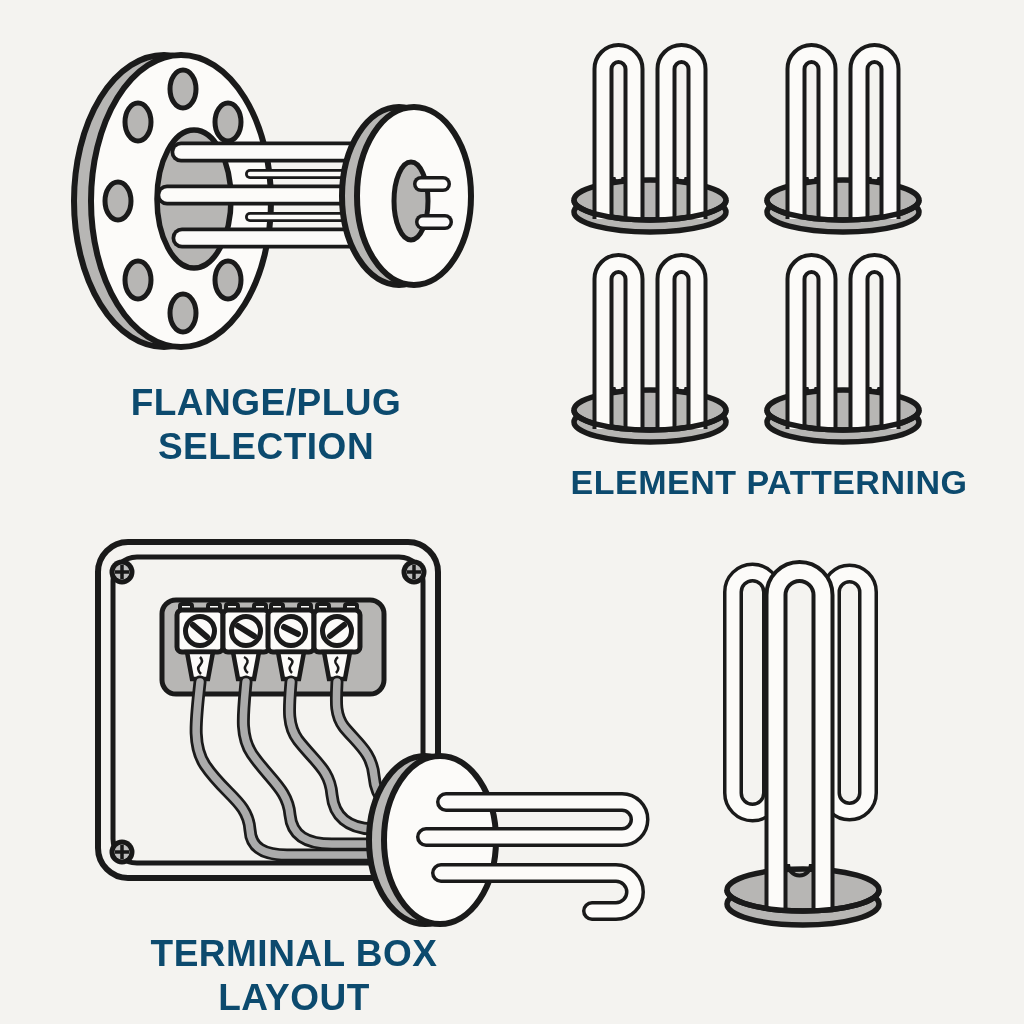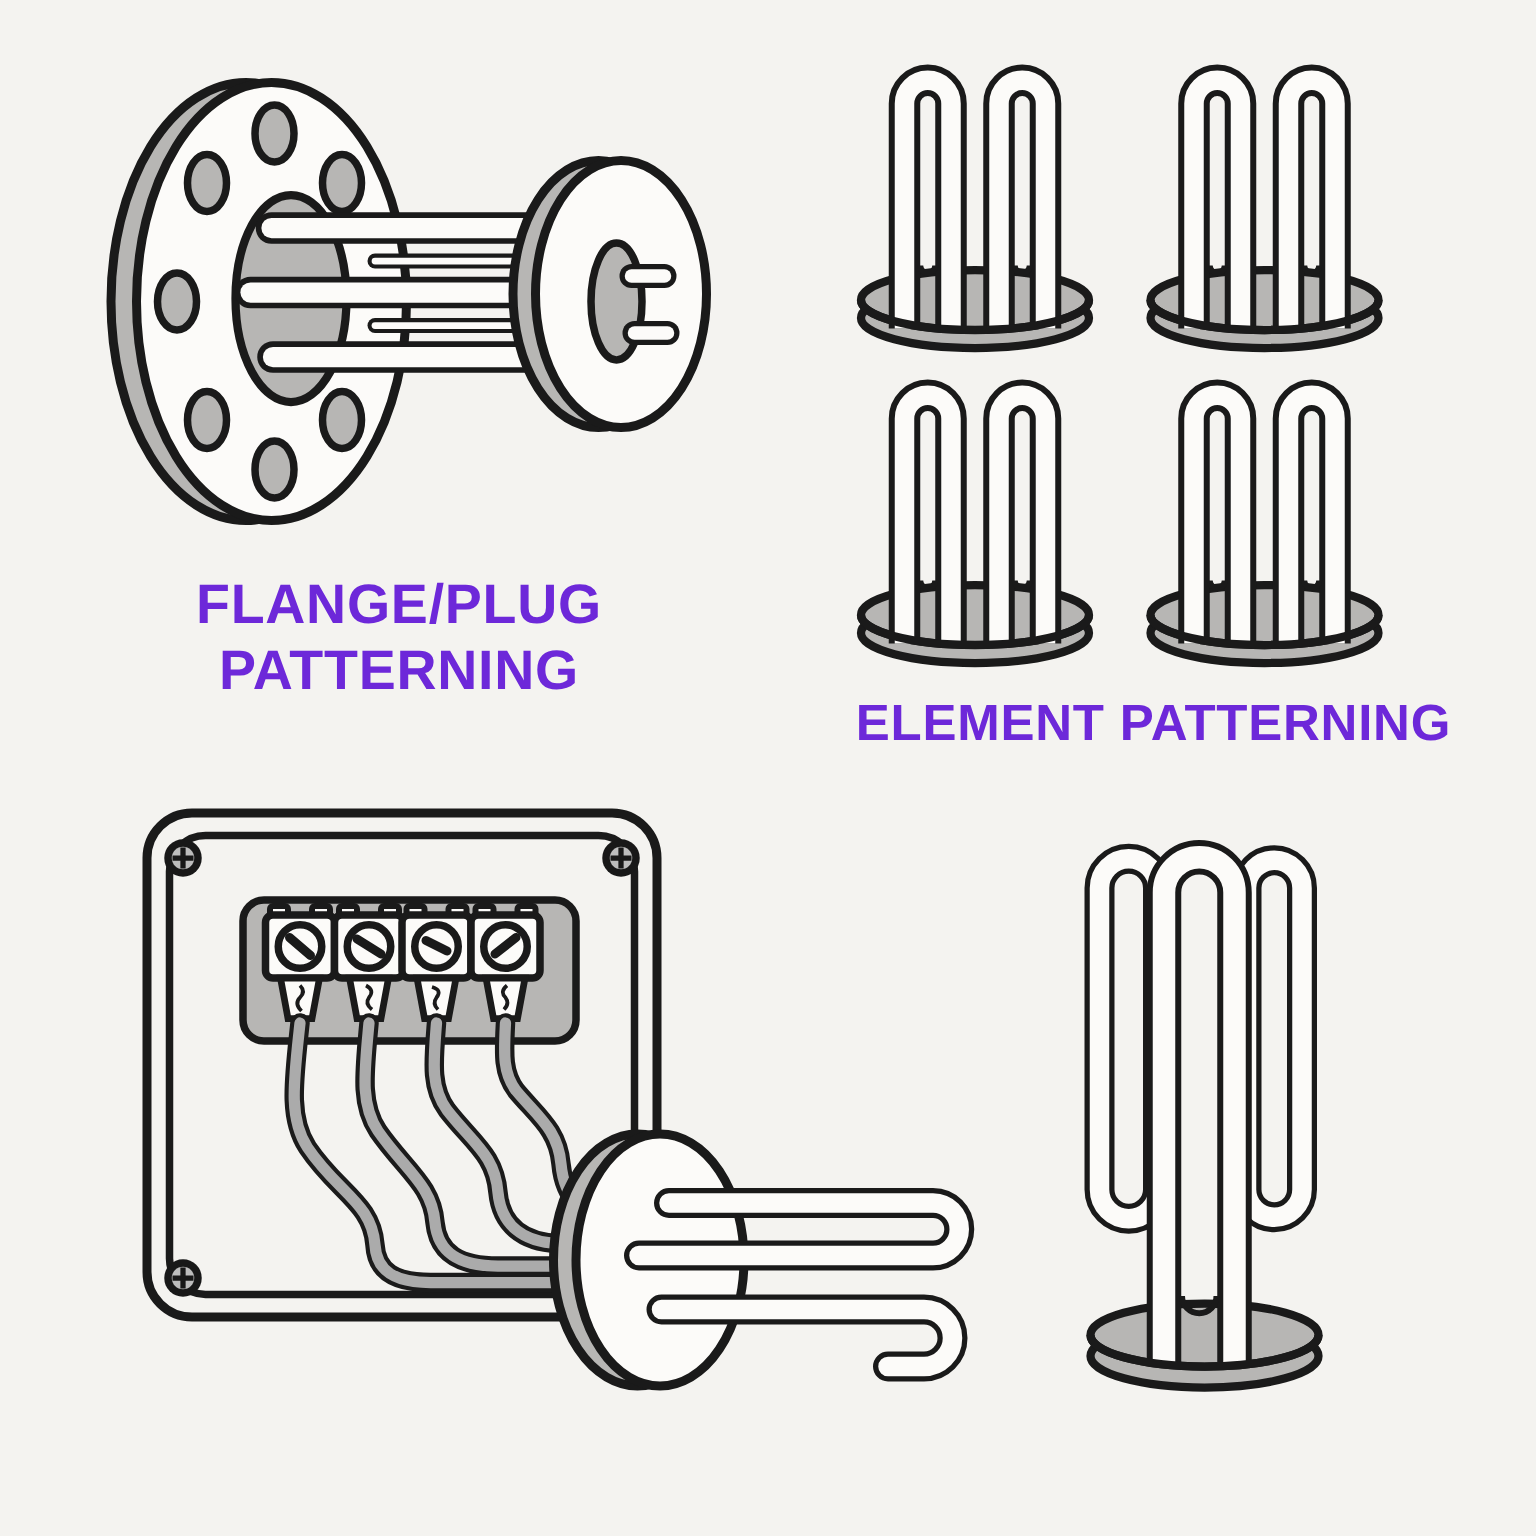--- a/index.html
+++ b/index.html
@@ -3,21 +3,21 @@
 <meta charset="utf-8">
 <style>
   html,body{margin:0;padding:0;background:#e9e8e5;}
   .canvas{
     position:relative;width:1024px;height:1024px;overflow:hidden;
     background:#f4f3f0;
     font-family:"Liberation Sans", sans-serif;
   }
   .canvas svg{position:absolute;left:0;top:0;}
   .cap{
-    position:absolute;text-align:center;color:#6d28d9;
+    position:absolute;text-align:center;color:#0c4a6e;
     font-weight:700;letter-spacing:.5px;line-height:1.18;
   }
   .cap span{display:block;}
   .cap-flange{left:96px;top:381px;width:340px;font-size:37px;}
   .cap-element{left:549px;top:462px;width:440px;font-size:34px;}
   .cap-terminal{left:114px;top:932px;width:360px;font-size:37px;}
 </style>
 </head>
 <body>
 
@@ -209,19 +209,23 @@
     <path d="M831,793 V592 A18.5 18.5 0 0 1 868,592 V793 A18.5 18.5 0 0 1 831,793 Z" stroke="#fcfbf9" stroke-width="13"></path>
     <path d="M776,908 V595 A23.5 23.5 0 0 1 823,595 V908" stroke="#1a1a1a" stroke-width="23"></path>
     <path d="M776,908 V595 A23.5 23.5 0 0 1 823,595 V908" stroke="#fcfbf9" stroke-width="15"></path>
     <path d="M788,864 A11.5 11.5 0 0 0 811,864" stroke="#1a1a1a" stroke-width="4"></path>
     <path d="M727,890 A76 21 0 0 0 879,890" stroke="#1a1a1a" stroke-width="5.5"></path>
   </g>
 </svg>
 
 <div class="cap cap-flange">
   <span>FLANGE/PLUG</span>
-  <span>PATTERNING</span>
+  <span>SELECTION</span>
 </div>
 <div class="cap cap-element">
   <span>ELEMENT PATTERNING</span>
 </div>
+<div class="cap cap-terminal">
+  <span>TERMINAL BOX</span>
+  <span>LAYOUT</span>
+</div>
 
 </div>
 
 </body></html>

